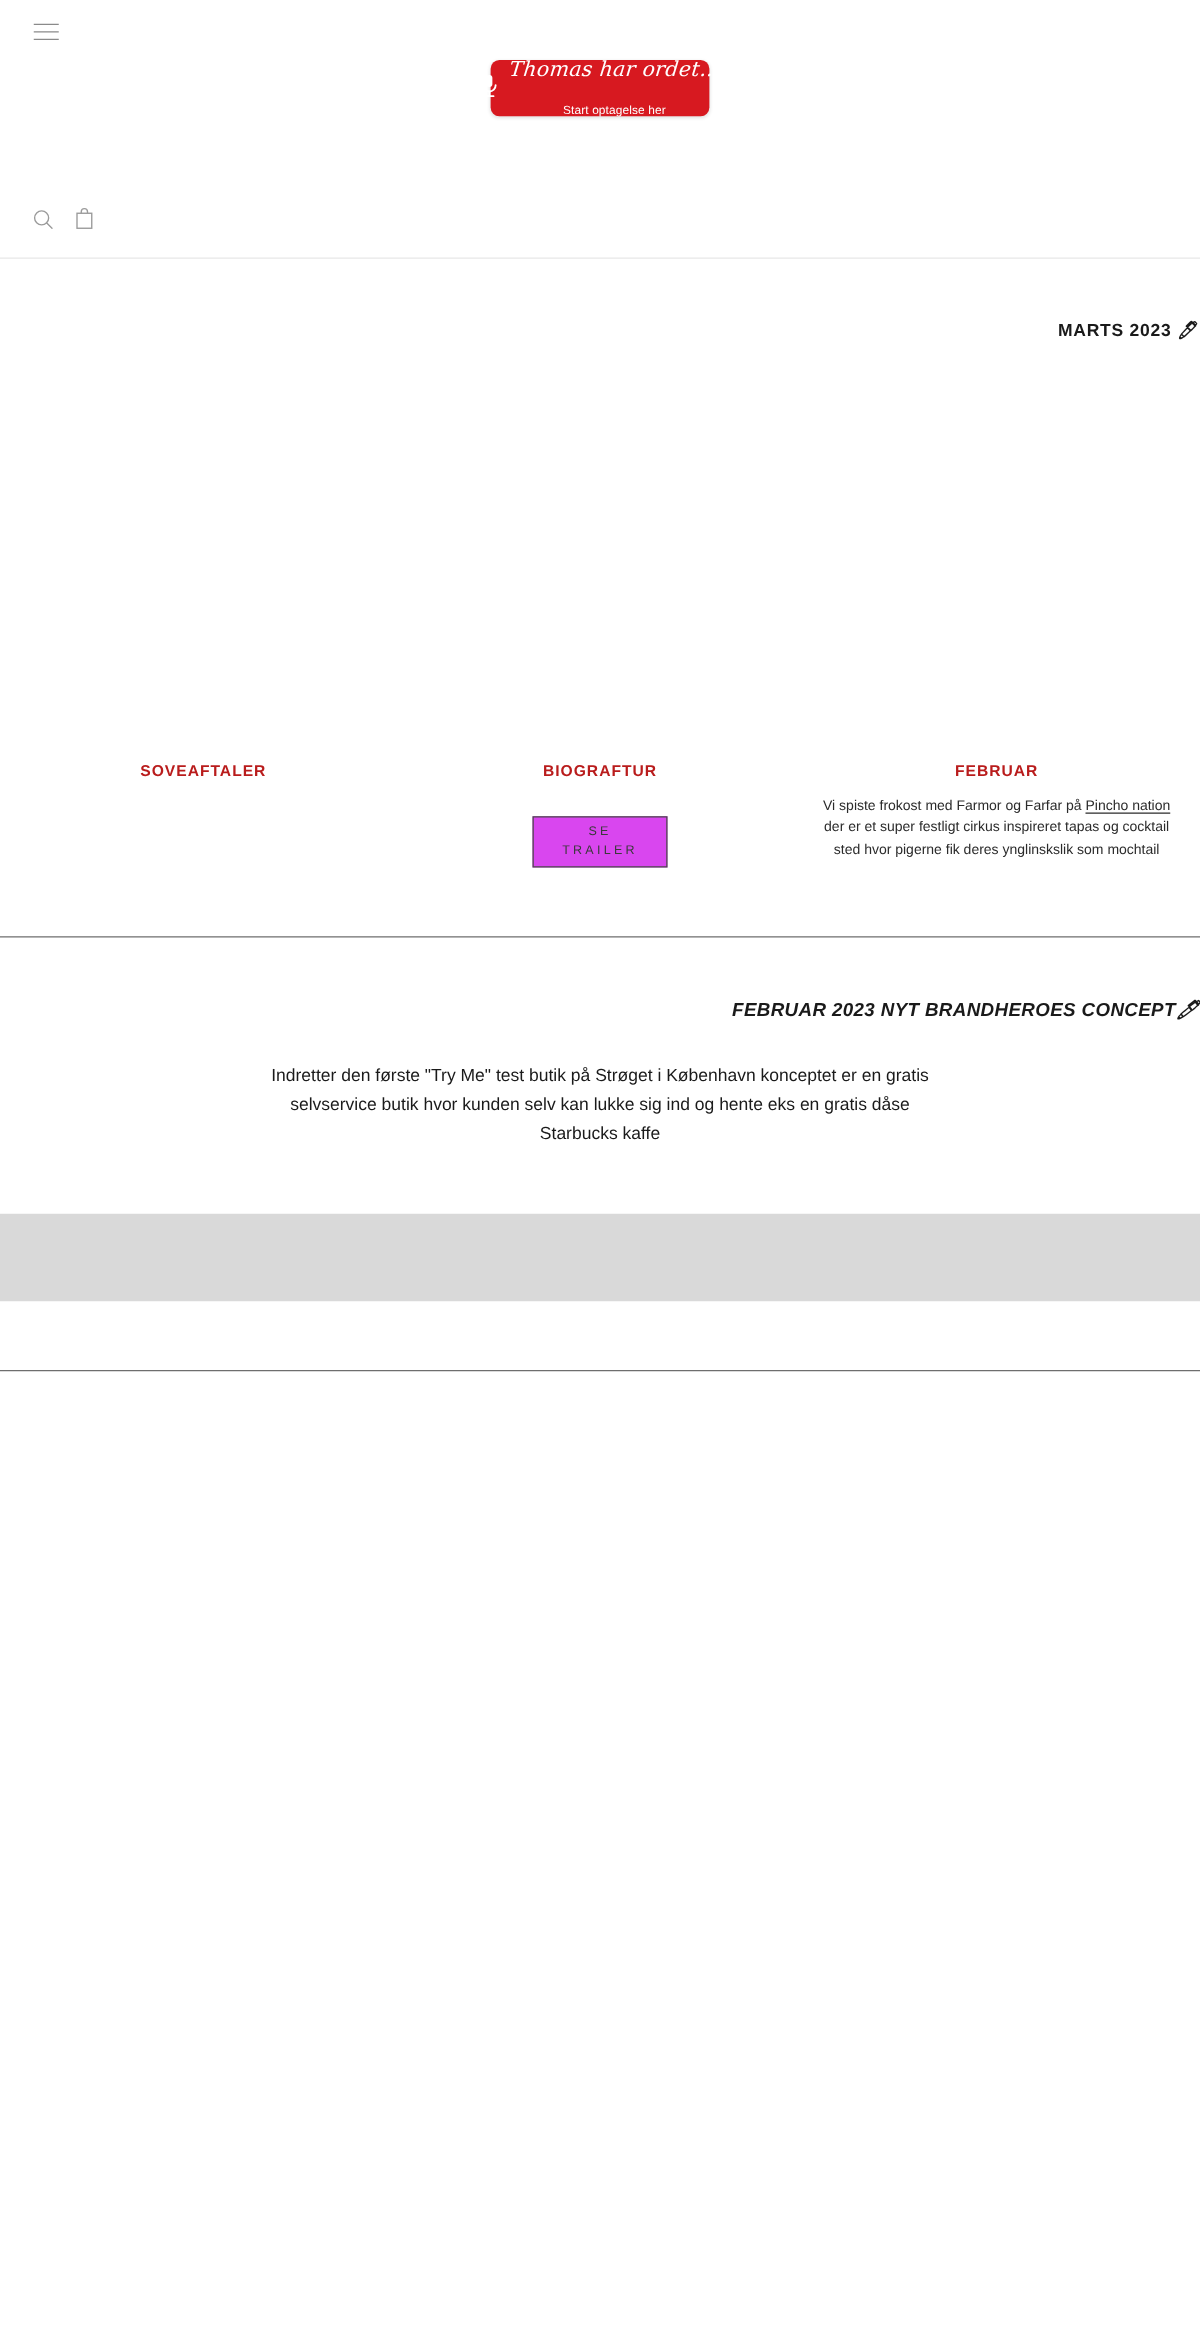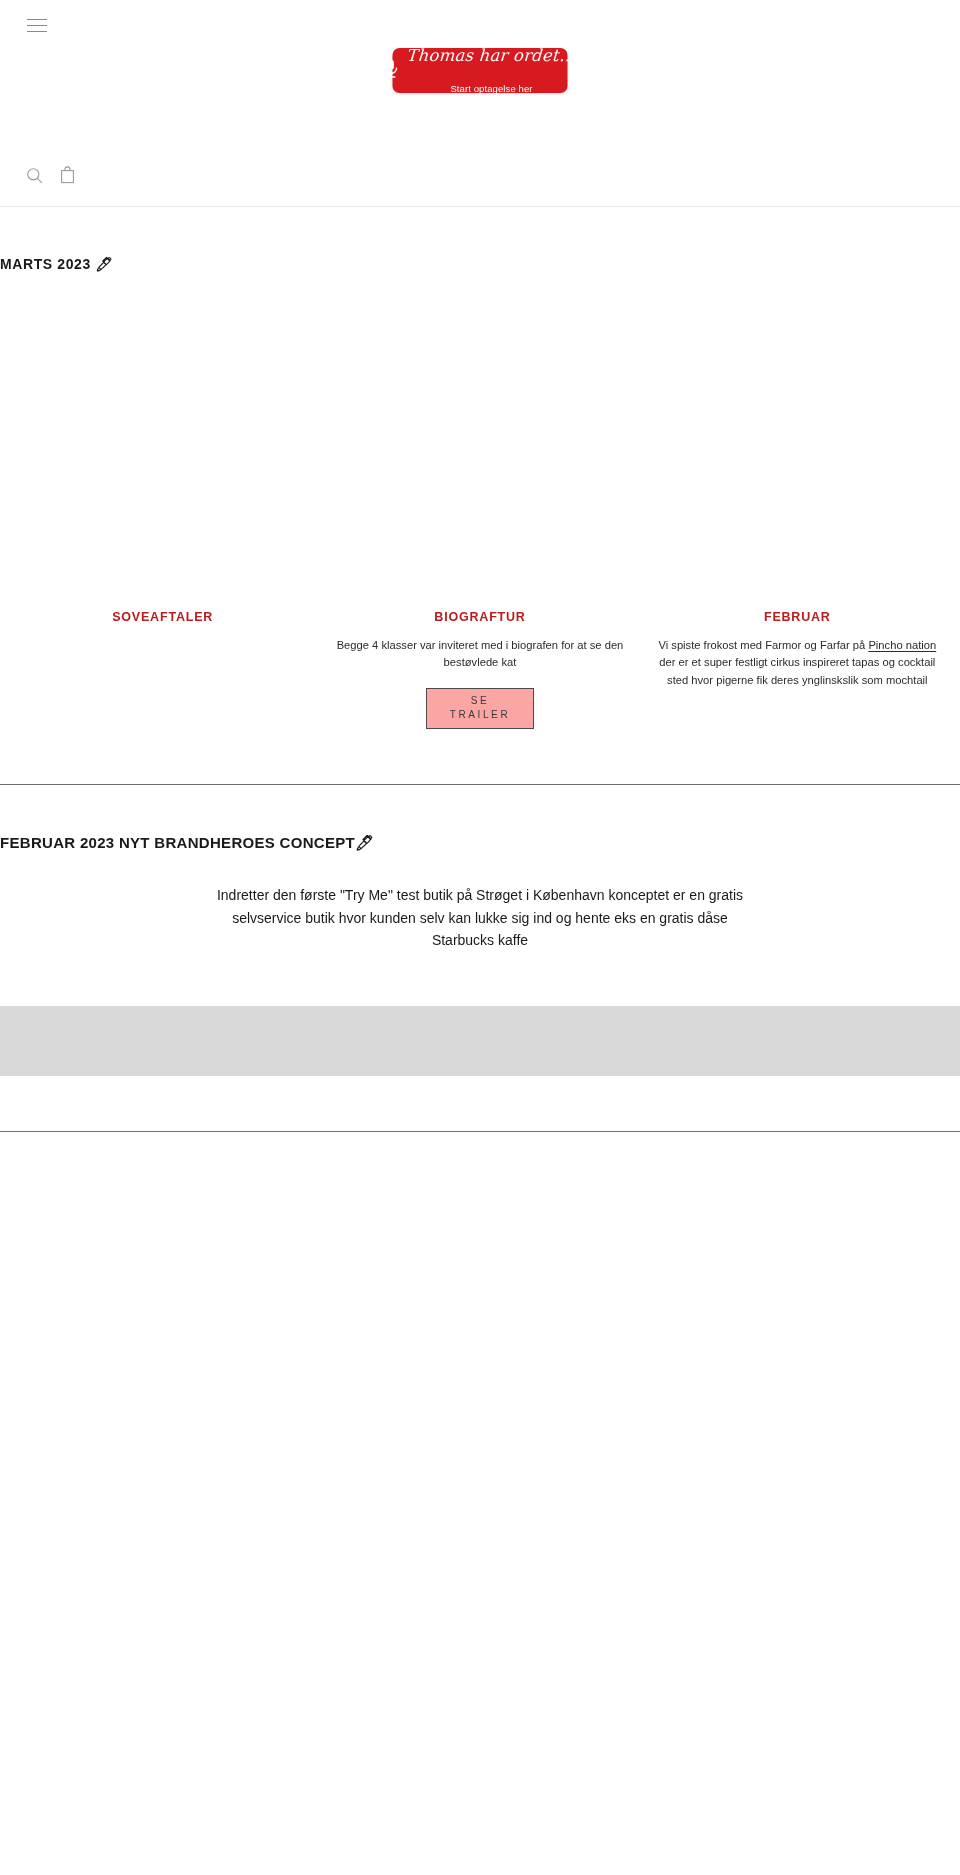--- a/index.html
+++ b/index.html
@@ -95,21 +95,21 @@
     background: none;
     border: none;
     padding: 0;
     cursor: pointer;
     display: block;
     line-height: 0;
   }
 
   
   .section-heading {
-    text-align: left;
+    text-align: right;
     font-size: 14px;
     font-weight: 700;
     letter-spacing: .6px;
     color: #1a1a1a;
   }
 
   .marts-heading { padding-top: 49px; }
 
   .media-placeholder-tall { height: 338px; }
 
@@ -146,37 +146,37 @@
 
   .trailer-btn {
     display: inline-flex;
     flex-direction: column;
     align-items: center;
     justify-content: center;
     margin-top: 16px;
     width: 108px;
     height: 41px;
     border: 1px solid #4a4a4a;
-    background: #fca5a5;
+    background: #d946ef;
     color: #3a3a3a;
     font-family: "Liberation Sans", sans-serif;
     font-size: 10px;
     letter-spacing: 2.6px;
     line-height: 1.45;
     cursor: pointer;
   }
 
   .rule {
     border: none;
     border-top: 1px solid #6e6e6e;
     margin: 0;
   }
 
   .februar-block { padding-top: 49px; }
-  .februar-heading { font-size: 15px; letter-spacing: .3px; }
+  .februar-heading { font-size: 15px; letter-spacing: .3px; font-style: italic; }
 
   .februar-body {
     margin: 32px auto 0;
     width: 560px;
     text-align: center;
     font-size: 14px;
     line-height: 1.63;
     color: #1a1a1a;
   }
 
@@ -242,21 +242,20 @@
   <div class="media-placeholder-tall"></div>
 
   <div class="cards-row">
 
     <div class="card">
       <div class="card-title">SOVEAFTALER</div>
     </div>
 
     <div class="card">
       <div class="card-title">BIOGRAFTUR</div>
-      <p class="card-body">Begge 4 klasser var inviteret med i biografen for at se den bestøvlede kat</p>
       <button class="trailer-btn">
         <span>SE</span>
         <span>TRAILER</span>
       </button>
     </div>
 
     <div class="card">
       <div class="card-title">FEBRUAR</div>
       <p class="card-body"><span>Vi spiste frokost med Farmor og Farfar på </span><a class="inline-link">Pincho nation</a><span> der er et super festligt cirkus inspireret tapas og cocktail sted hvor pigerne fik deres ynglinskslik som mochtail</span></p>
     </div>

